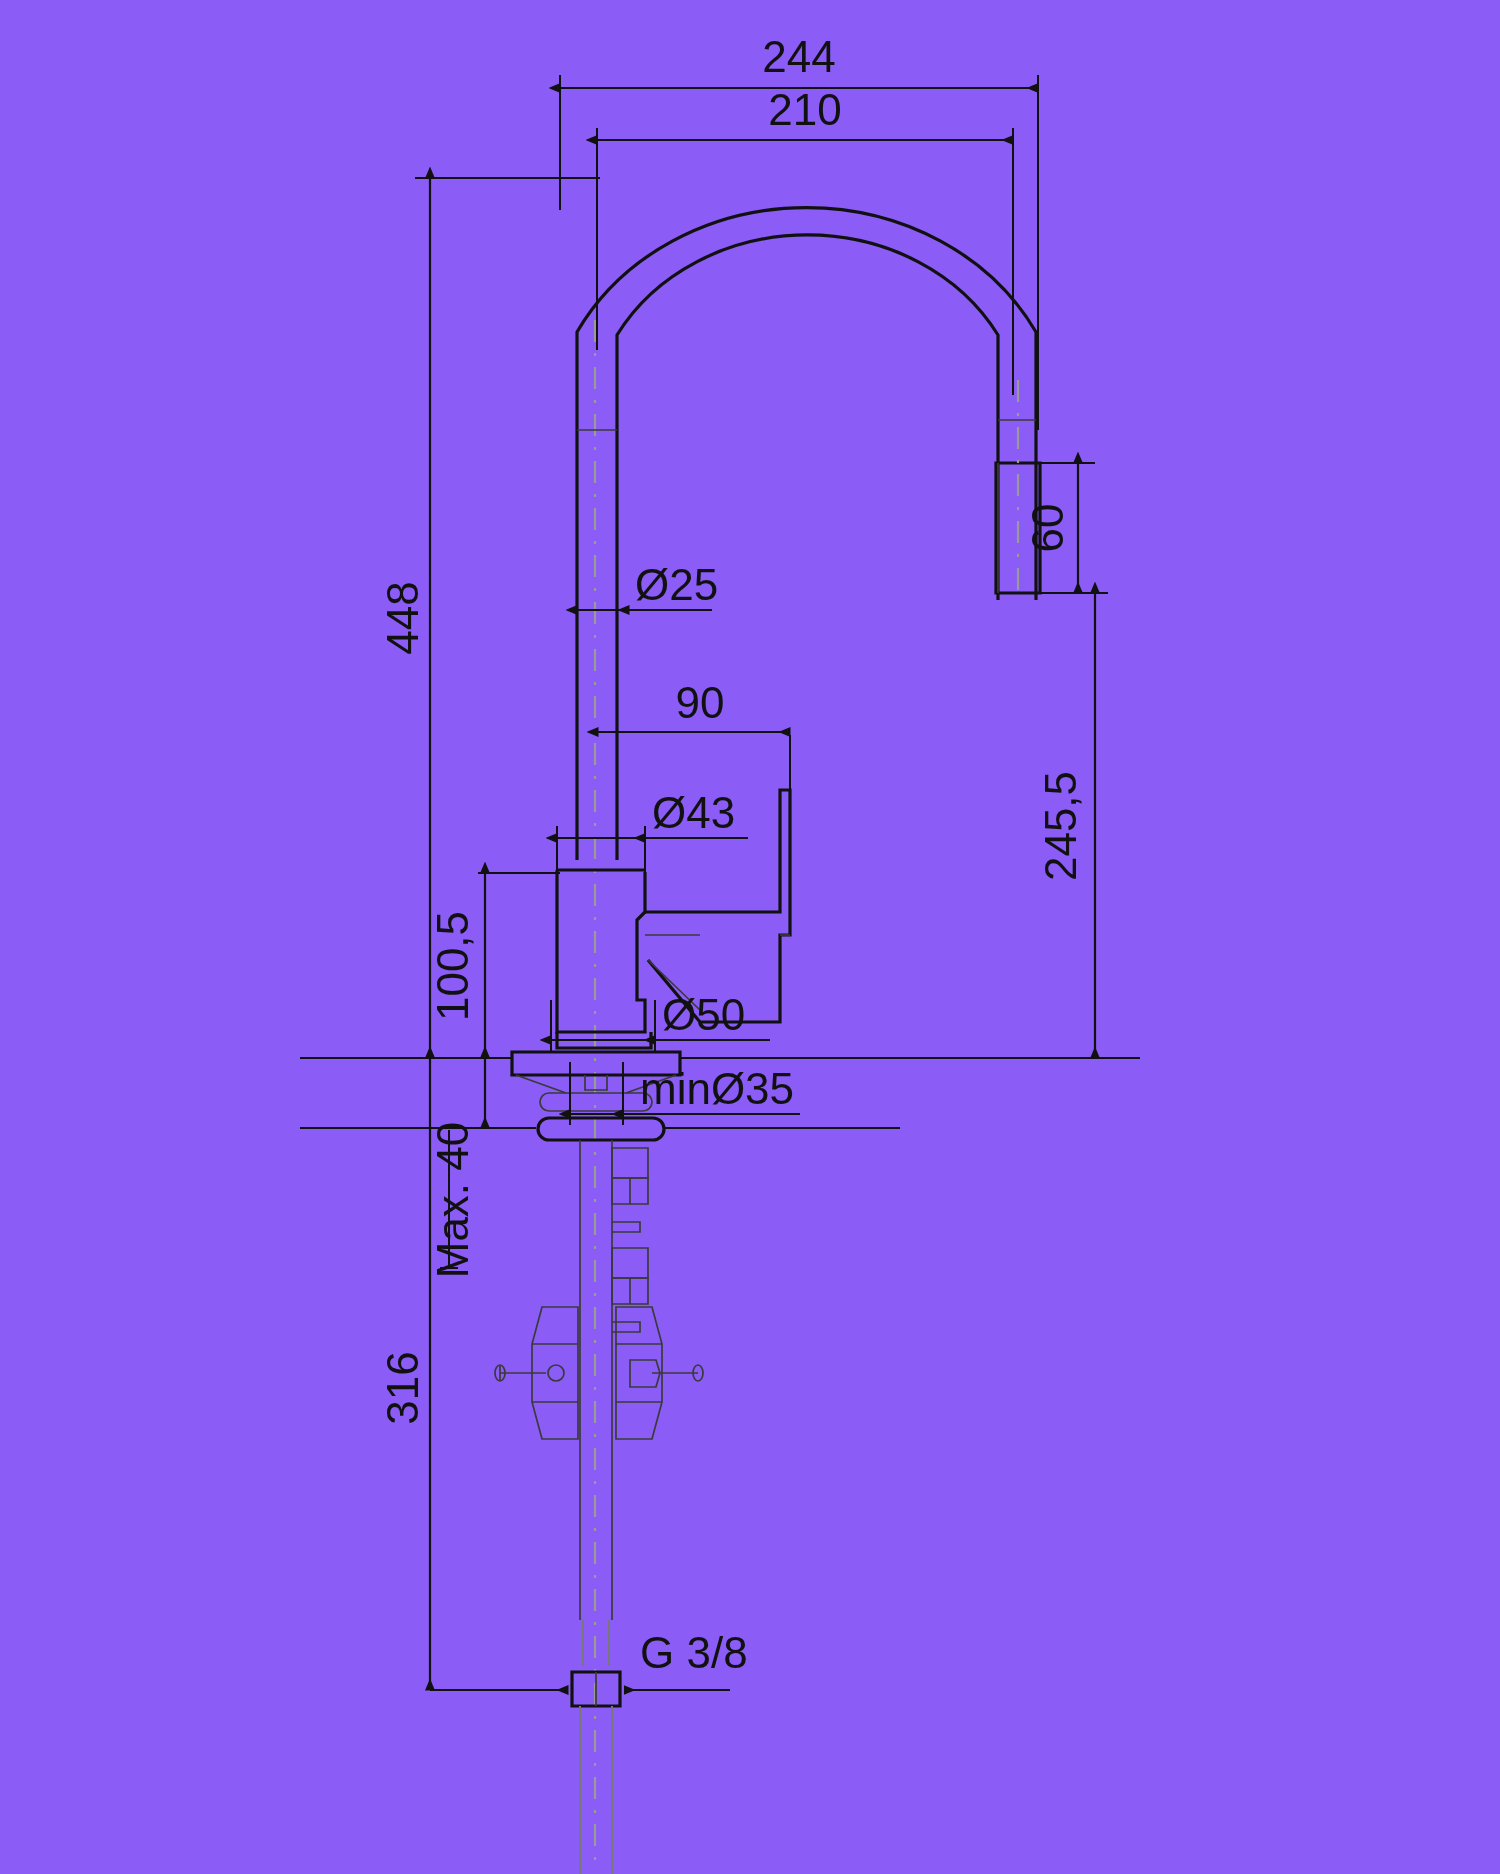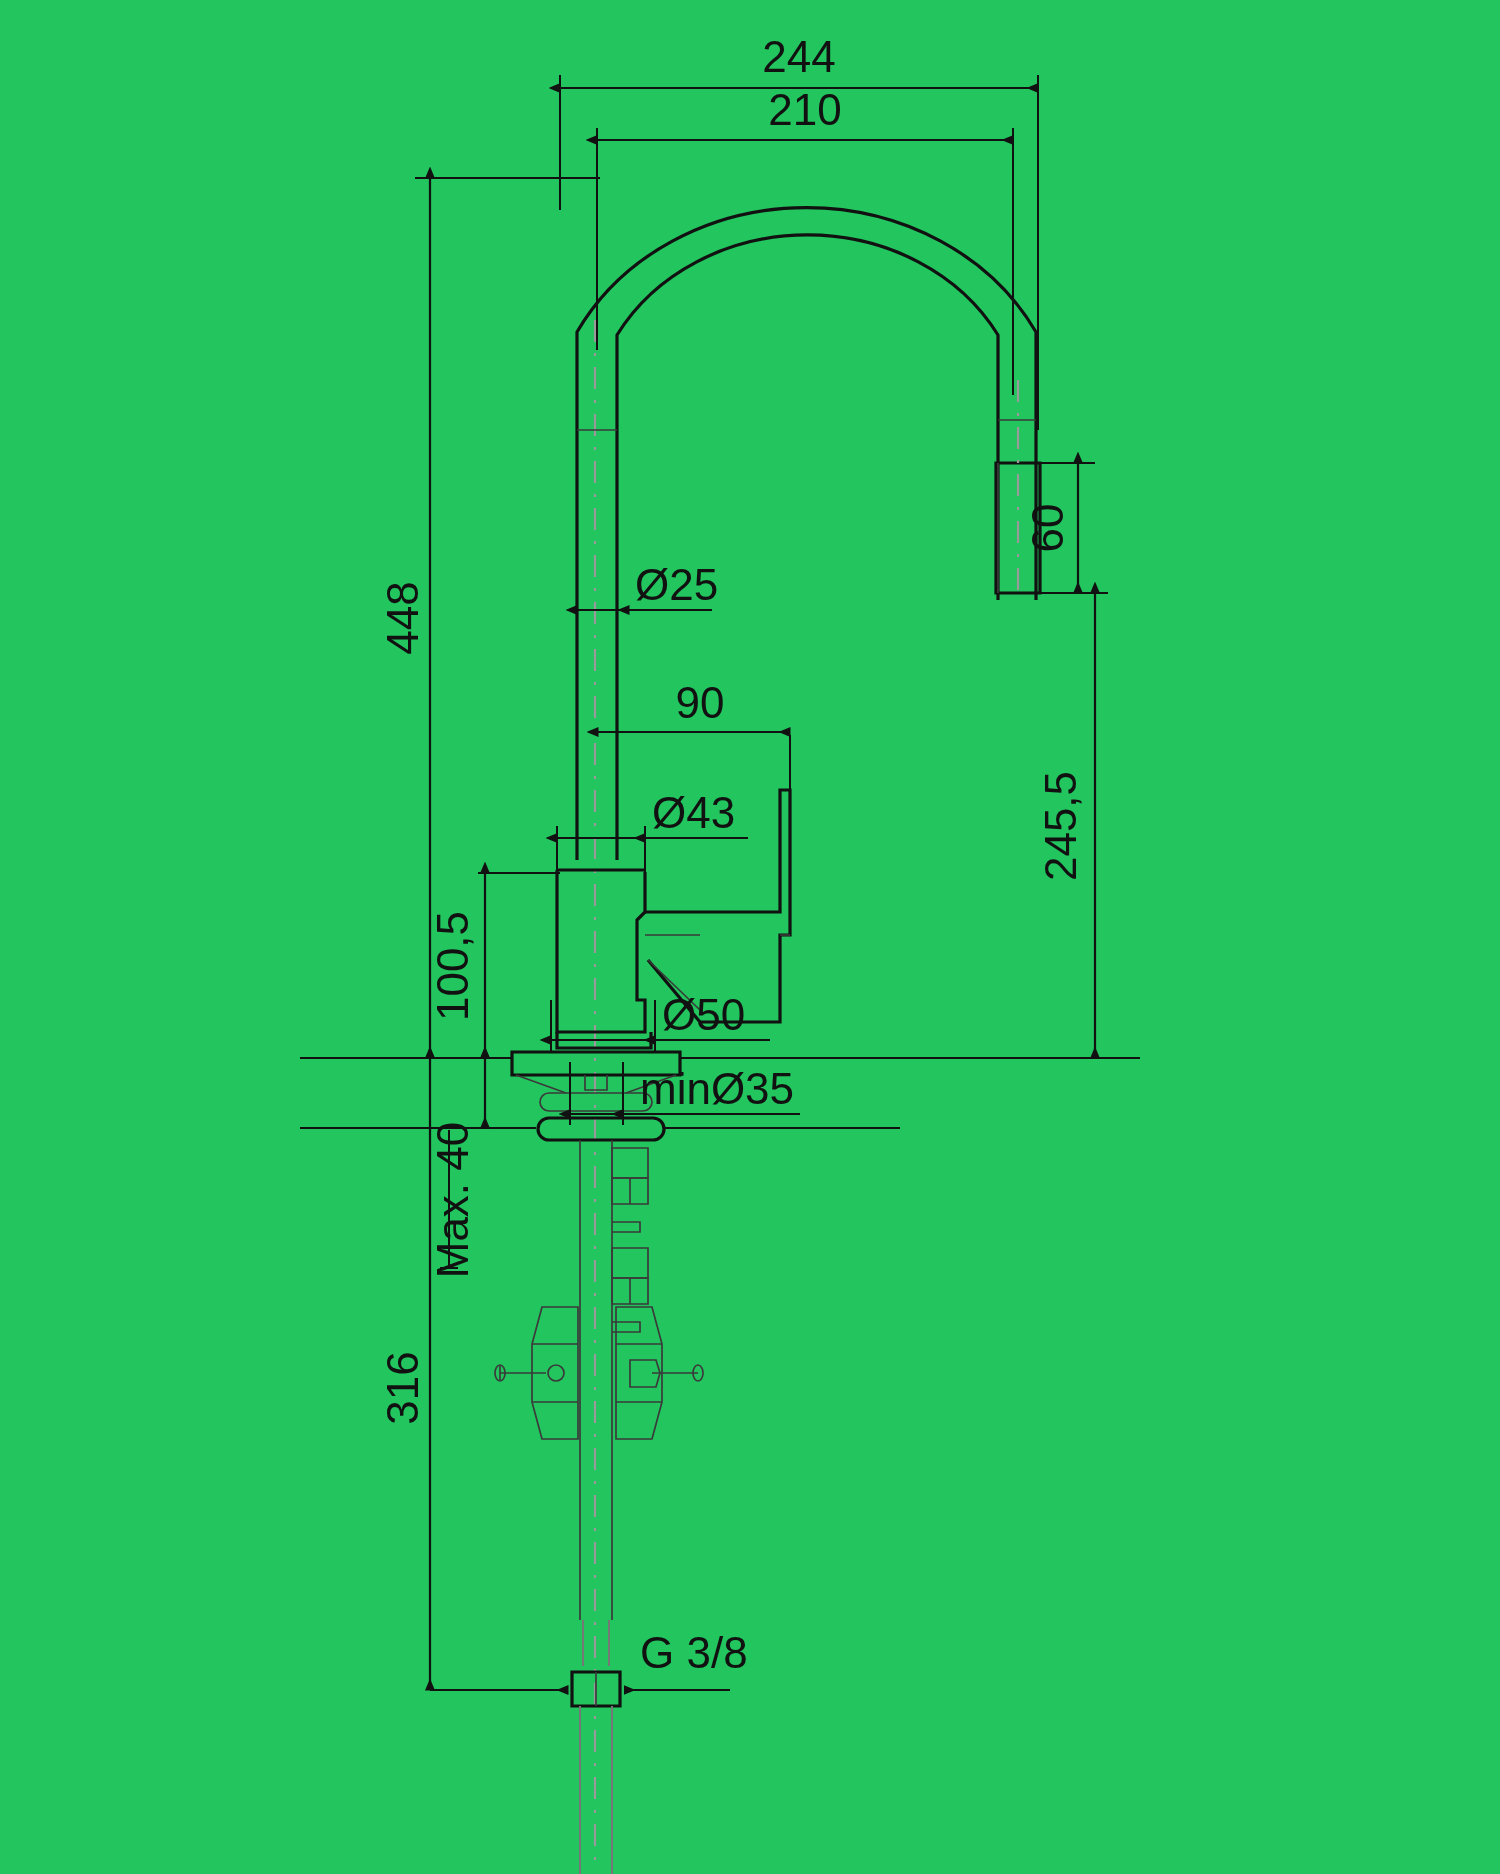--- a/index.html
+++ b/index.html
@@ -8,21 +8,21 @@
     padding: 0;
     background: #ffffff;
   }
   body {
     font-family: "Liberation Sans", sans-serif;
   }
   #sheet {
     position: relative;
     width: 1500px;
     height: 1874px;
-    background: #22c55e;
+    background: #8b5cf6;
     overflow: hidden;
   }
   #drawing-svg {
     position: absolute;
     left: 0;
     top: 0;
     width: 1500px;
     height: 1874px;
     display: block;
   }

